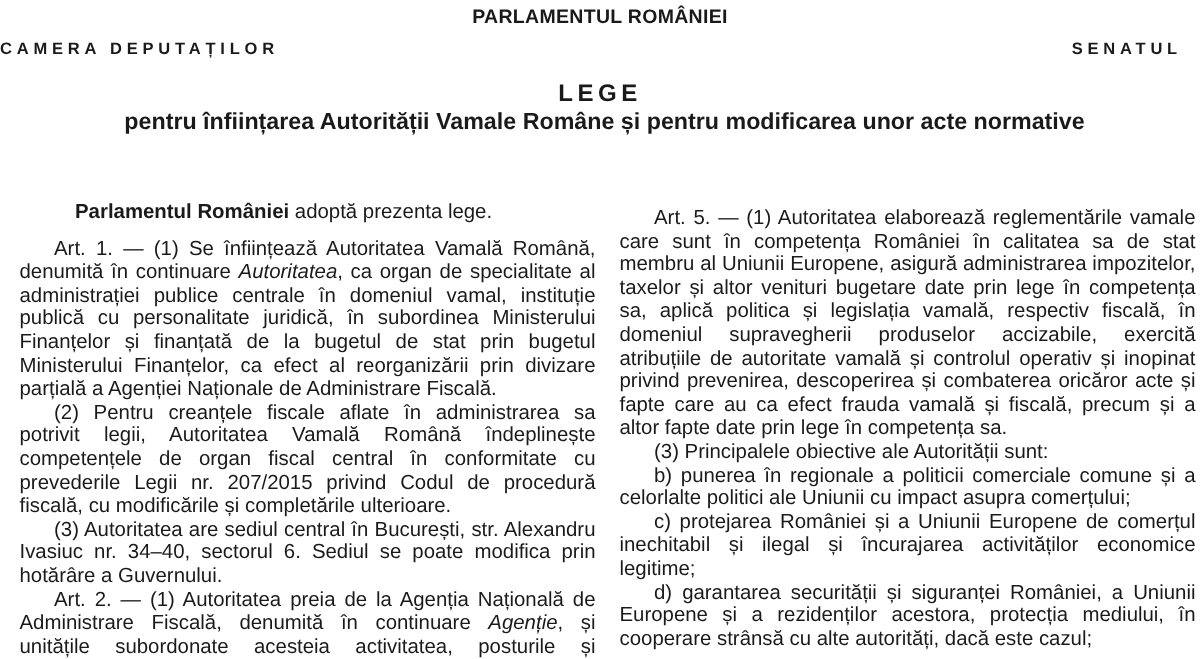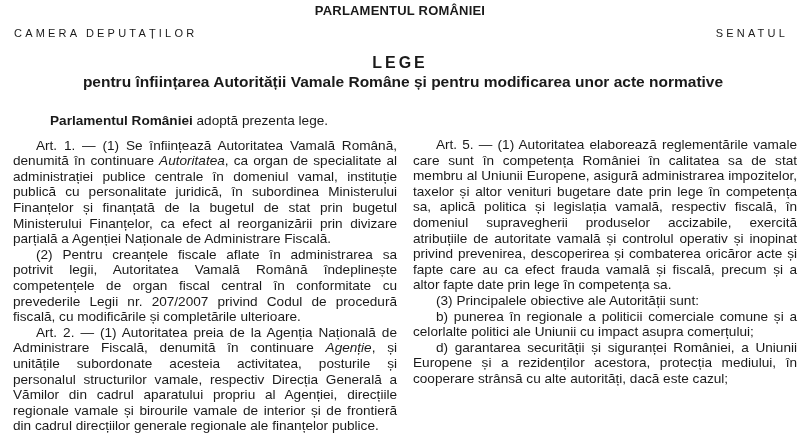--- a/index.html
+++ b/index.html
@@ -3,51 +3,53 @@
 <meta charset="utf-8">
 <style>
   html, body { margin: 0; padding: 0; }
   body {
     width: 800px; height: 439px; overflow: hidden; background: #ffffff;
     color: #1a1a1a; font-family: "Liberation Sans", sans-serif;
     position: relative;
   }
   .parl { position: absolute; top: 3px; left: 0; width: 800px; text-align: center;
     font-weight: bold; font-size: 13px; letter-spacing: 0.2px; }
-  .cam { position: absolute; top: 27px; left: 14px; font-weight: normal; font-size: 11px; letter-spacing: 3.2px; }
-  .sen { position: absolute; top: 27px; right: 12px; font-weight: normal; font-size: 11px; letter-spacing: 3.2px; }
+  .cam { position: absolute; top: 27px; left: 0; font-weight: bold; font-size: 11px; letter-spacing: 3.2px; }
+  .sen { position: absolute; top: 27px; right: 12px; font-weight: bold; font-size: 11px; letter-spacing: 3.2px; }
   .lege { position: absolute; top: 54px; left: 0; width: 800px; text-align: center;
     font-weight: bold; font-size: 16px; letter-spacing: 3px; }
   .subtitle { position: absolute; top: 73px; left: 3px; width: 800px; text-align: center;
     font-weight: bold; font-size: 15.5px; }
   .col { position: absolute; top: 113px; width: 384px; font-size: 13.6px; line-height: 15.6px; }
   .col.left { left: 13px; }
   .col.right { left: 413px; top: 113px; }
   .p { margin: 0; text-align: justify; text-indent: 23px; }
-  .p.intro { text-indent: 37px; margin-bottom: 9px; text-align: left; }
+  .p.intro { text-indent: 37px; margin-bottom: 9px; text-align: left; margin-top: 20px; }
   .spacer { height: 24px; }
   b { font-weight: bold; }
   i { }
 </style>
 </head>
 <body>
 
 <div class="parl">PARLAMENTUL ROMÂNIEI</div>
 <div class="cam">CAMERA DEPUTAȚILOR</div>
 <div class="sen">SENATUL</div>
 <div class="lege">LEGE</div>
 <div class="subtitle">pentru înființarea Autorității Vamale Române și pentru modificarea unor acte normative</div>
 
 <div class="col left">
   <p class="p intro"><b>Parlamentul României</b><span> adoptă prezenta lege.</span></p>
   <p class="p"><span>Art. 1. — (1) Se înființează Autoritatea Vamală Română, denumită în continuare </span><i>Autoritatea</i><span>, ca organ de specialitate al administrației publice centrale în domeniul vamal, instituție publică cu personalitate juridică, în subordinea Ministerului Finanțelor și finanțată de la bugetul de stat prin bugetul Ministerului Finanțelor, ca efect al reorganizării prin divizare parțială a Agenției Naționale de Administrare Fiscală.</span></p>
-  <p class="p">(2) Pentru creanțele fiscale aflate în administrarea sa potrivit legii, Autoritatea Vamală Română îndeplinește competențele de organ fiscal central în conformitate cu prevederile Legii nr. 207/2007 privind Codul de procedură fiscală, cu modificările și completările ulterioare.</p>
+  <p class="p">(2) Pentru creanțele fiscale aflate în administrarea sa potrivit legii, Autoritatea Vamală Română îndeplinește competențele de organ fiscal central în conformitate cu prevederile Legii nr. 207/2015 privind Codul de procedură fiscală, cu modificările și completările ulterioare.</p>
+  <p class="p">(3) Autoritatea are sediul central în București, str. Alexandru Ivasiuc nr. 34–40, sectorul 6. Sediul se poate modifica prin hotărâre a Guvernului.</p>
   <p class="p"><span>Art. 2. — (1) Autoritatea preia de la Agenția Națională de Administrare Fiscală, denumită în continuare </span><i>Agenție</i><span>, și unitățile subordonate acesteia activitatea, posturile și personalul structurilor vamale, respectiv Direcția Generală a Vămilor din cadrul aparatului propriu al Agenției, direcțiile regionale vamale și birourile vamale de interior și de frontieră din cadrul direcțiilor generale regionale ale finanțelor publice.</span></p>
 </div>
 
 <div class="col right">
   <div class="spacer"></div>
   <p class="p">Art. 5. — (1) Autoritatea elaborează reglementările vamale care sunt în competența României în calitatea sa de stat membru al Uniunii Europene, asigură administrarea impozitelor, taxelor și altor venituri bugetare date prin lege în competența sa, aplică politica și legislația vamală, respectiv fiscală, în domeniul supravegherii produselor accizabile, exercită atribuțiile de autoritate vamală și controlul operativ și inopinat privind prevenirea, descoperirea și combaterea oricăror acte și fapte care au ca efect frauda vamală și fiscală, precum și a altor fapte date prin lege în competența sa.</p>
   <p class="p">(3) Principalele obiective ale Autorității sunt:</p>
   <p class="p">b) punerea în regionale a politicii comerciale comune și a celorlalte politici ale Uniunii cu impact asupra comerțului;</p>
+  <p class="p">c) protejarea României și a Uniunii Europene de comerțul inechitabil și ilegal și încurajarea activităților economice legitime;</p>
   <p class="p">d) garantarea securității și siguranței României, a Uniunii Europene și a rezidenților acestora, protecția mediului, în cooperare strânsă cu alte autorități, dacă este cazul;</p>
 
 </div>
 
 </body></html>

